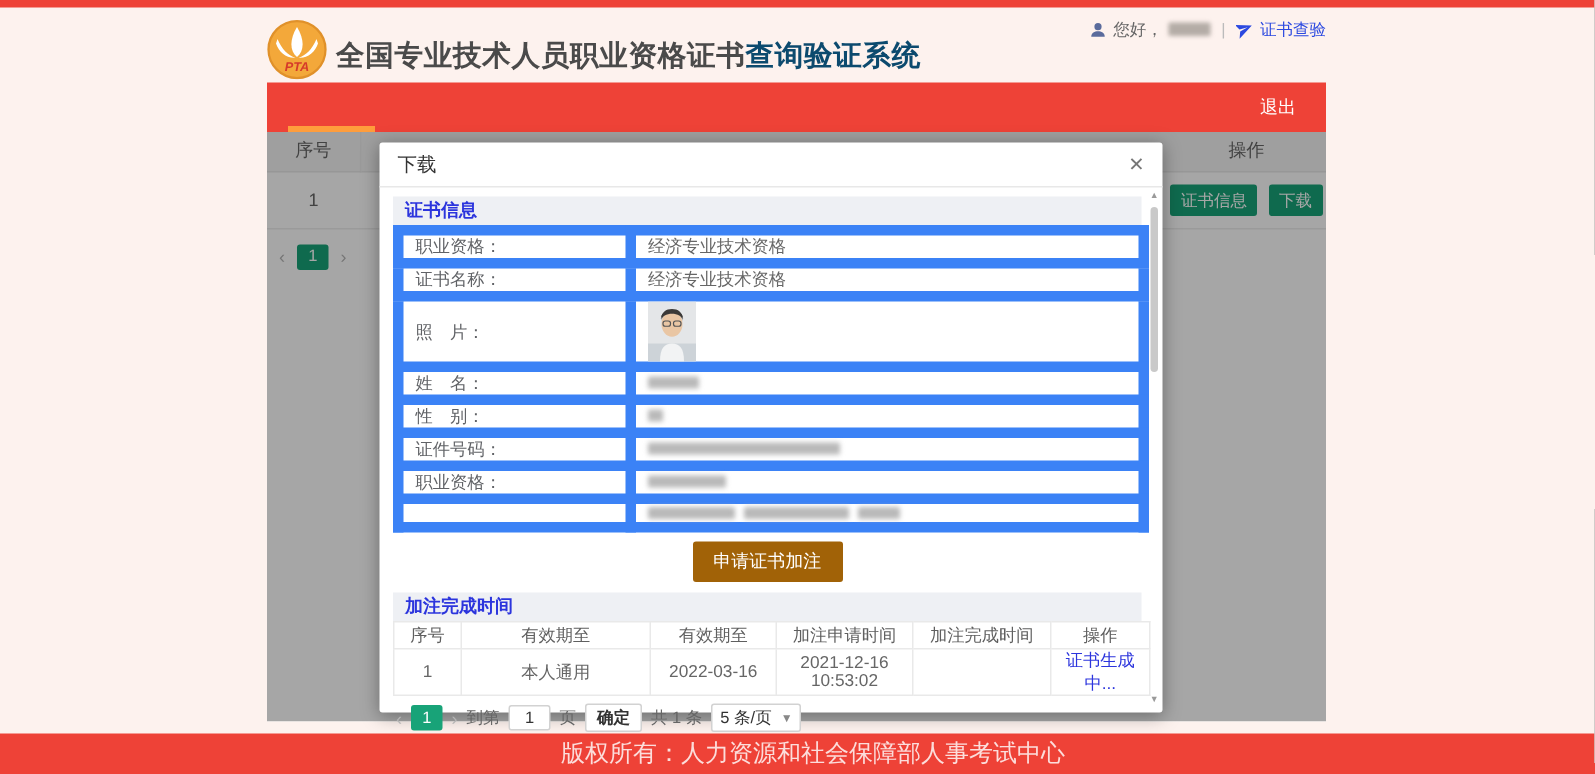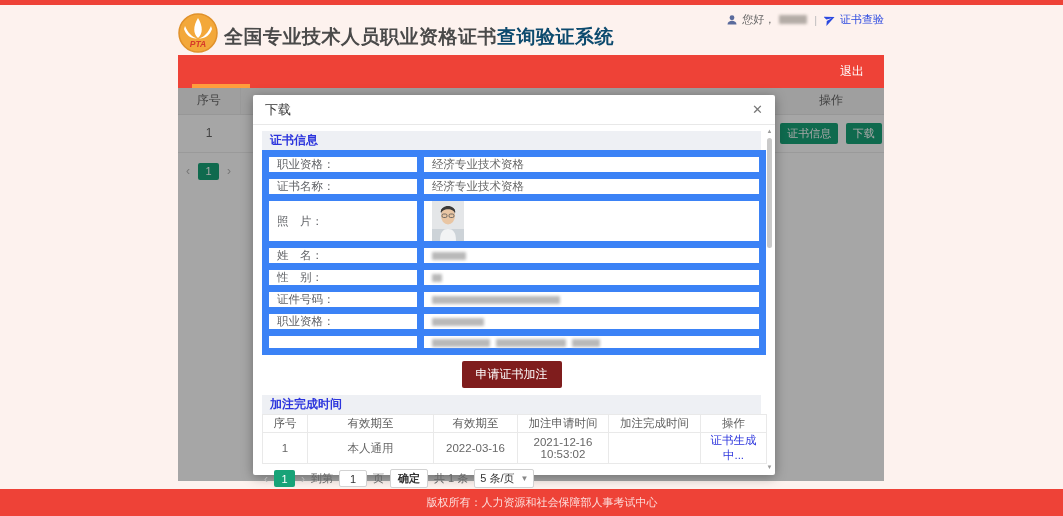--- a/index.html
+++ b/index.html
@@ -49,21 +49,21 @@
   .section-bar { background:#eef0f4; height:19px; line-height:19px; padding-left:8px; font-size:12px; font-weight:bold; color:#2c35dd; }
 
   .info-table { width:504px; border-collapse:collapse; font-size:11.5px; color:#666; }
   .info-table td { border:7px solid #3b82f6; height:17px; padding:0 8px; }
   .info-table td.lbl { width:155px; color:#606266; }
   .photo-cell { height:46px !important; }
   .photo { width:32px; height:40px; display:block; }
   .blur-block { display:inline-block; height:8px; background:#b9b9b9; filter:blur(1.8px); border-radius:1px; vertical-align:middle; margin-right:6px; }
 
   .apply-wrap { text-align:center; padding:6px 0 7px 0; }
-  .apply-btn { background:#7f1d1d; color:#fff; border:none; font-size:12px; padding:5px 14px; border-radius:2px; cursor:pointer; }
+  .apply-btn { background:#a16207; color:#fff; border:none; font-size:12px; padding:5px 14px; border-radius:2px; cursor:pointer; }
 
   .anno-table { width:504px; border-collapse:collapse; font-size:11.5px; color:#666; table-layout:fixed; }
   .anno-table th { border:1px solid #e9e9e9; font-weight:normal; color:#5f5f5f; height:18px; text-align:center; }
   .anno-table td { border:1px solid #e9e9e9; height:17px; text-align:center; }
   .action-link { color:#2c35dd; cursor:pointer; }
 
   .modal-pagination { display:flex; align-items:center; gap:6px; margin-top:5px; font-size:11px; color:#666; padding-left:2px; }
   .pg-input { width:28px; height:17px; border:1px solid #d2d2d2; border-radius:2px; text-align:center; font-size:11px; color:#333; }
   .pg-confirm { height:19px; border:1px solid #d2d2d2; background:#fff; border-radius:2px; font-size:11px; font-weight:bold; color:#333; padding:0 7px; cursor:pointer; }
   .pg-select { height:19px; border:1px solid #d2d2d2; border-radius:2px; font-size:11px; color:#333; padding:0 5px; display:flex; align-items:center; gap:6px; cursor:pointer; background:#fff; }
@@ -71,21 +71,21 @@
 
   
   .scrollbar { position:absolute; right:1px; top:31px; width:9px; height:348px; }
   .sb-arrow { position:absolute; left:0; width:9px; height:10px; font-size:6px; color:#9a9a9a; text-align:center; line-height:10px; cursor:pointer; }
   .sb-up { top:0; }
   .sb-down { bottom:2px; }
   .sb-thumb { position:absolute; left:2px; top:12px; width:5px; height:110px; background:#c9c9c9; border-radius:3px; cursor:pointer; }
 
   
   .footer { position:absolute; left:0; top:489px; width:1063px; height:27px; background:#ee4237; display:flex; align-items:center; justify-content:center; }
-  .footer span { font-size:11px; color:rgba(255,255,255,0.82);margin-left:21px; }
+  .footer span { font-size:16px; color:rgba(255,255,255,0.82);margin-left:21px; }
 </style>
 </head>
 <body>
 
 <div class="top-strip"></div>
 
 <div class="logo">
   <svg viewBox="0 0 40 40" width="40" height="40">
     <circle cx="20" cy="20" r="19" fill="#f3a83a"></circle>
     <circle cx="20" cy="20" r="19" fill="none" stroke="#e0912a" stroke-width="1.5"></circle>

